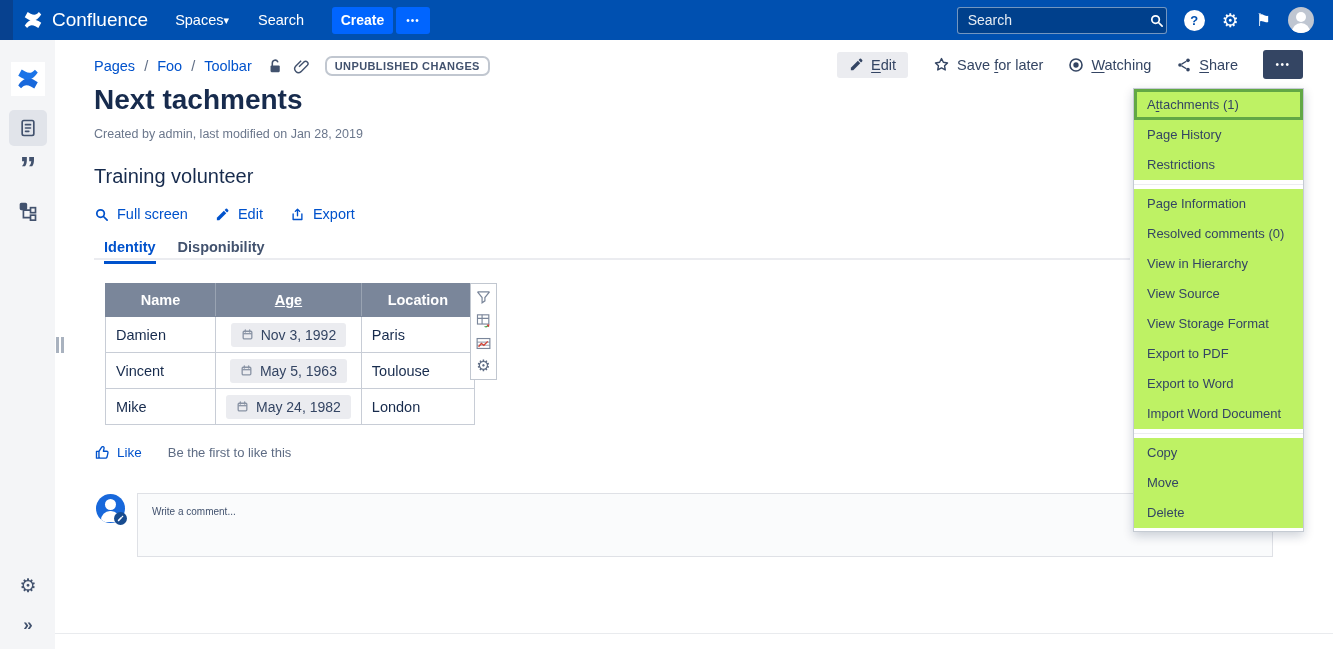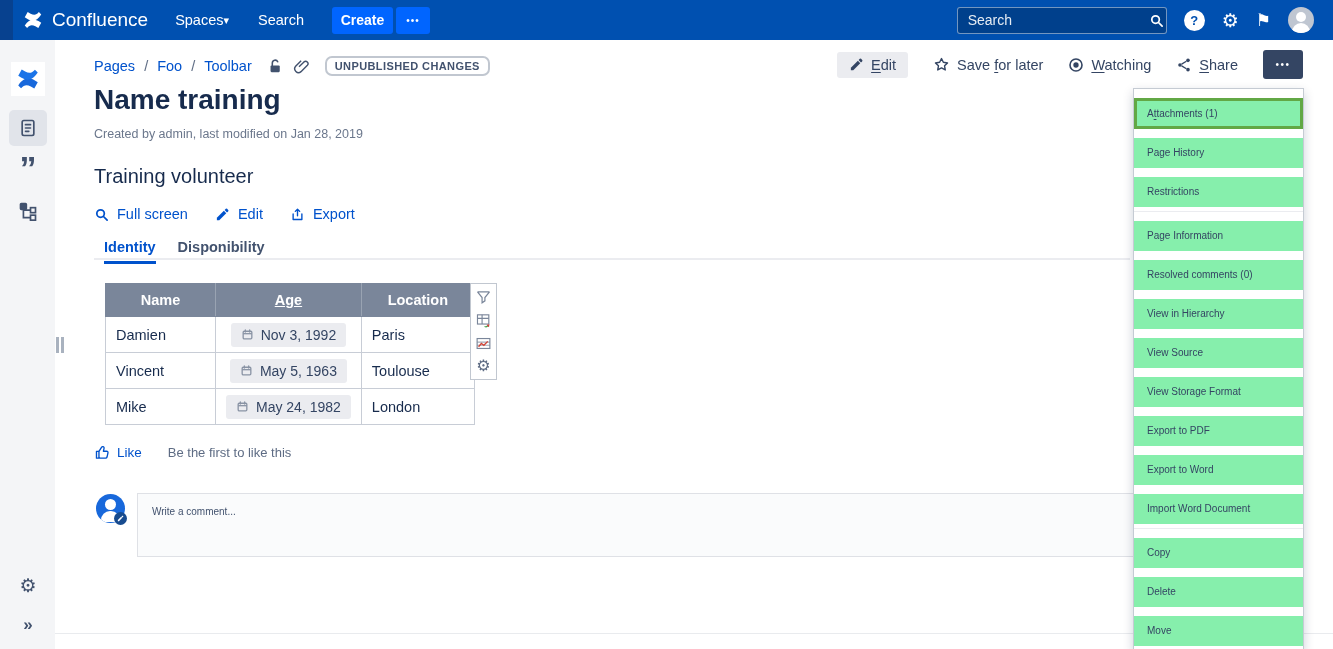--- a/index.html
+++ b/index.html
@@ -59,22 +59,22 @@
   
   .actions { position:absolute; top:50px; right:30px; display:flex; align-items:center; gap:25px; }
   .act-btn { display:flex; align-items:center; gap:7px; font-size:14.5px; color:#344563; cursor:pointer; white-space:nowrap; }
   .act-edit { background:#EBECF0; border-radius:3px; padding:5px 12px; }
   .akey { text-decoration:underline; text-underline-offset:2px; }
   .more-actions { width:40px; height:29px; border-radius:3px; background:#344563; color:#fff;
     font-size:10px; letter-spacing:1.5px; display:flex; align-items:center; justify-content:center; cursor:pointer; }
   
   .menu { position:absolute; left:1133px; top:88px; width:171px; background:#fff;
     border:1px solid #C5CBD3; box-shadow:0 4px 10px rgba(9,30,66,0.2); z-index:70; padding-bottom:3px; }
-  .menu-item { height:30px; line-height:30px; padding-left:13px; font-size:10px; color:#344563;
-    cursor:pointer; white-space:nowrap; background:#86efac;margin-top:9px; }
+  .menu-item { height:30px; line-height:30px; padding-left:13px; font-size:13px; color:#344563;
+    cursor:pointer; white-space:nowrap; background:#bef264; }
   .menu-hl { border:3px solid #62A845; height:31px; line-height:25px; padding-left:10px; }
   .menu-sep { border-top:1px solid #EBECF0; margin:4px 0; }
   
   .section-heading { position:absolute; left:94px; top:165px; font-size:20px; font-weight:400; color:#172B4D; }
   .links-row { position:absolute; left:94px; top:206px; display:flex; gap:27px; }
   .macro-link { display:flex; align-items:center; gap:8px; color:#0052CC; font-size:14.5px; cursor:pointer; }
   .tabs-rule { position:absolute; left:94px; top:258px; width:1036px; height:2px; background:#EBECF0; }
   .tabs { position:absolute; left:104px; top:239px; display:flex; gap:22px; font-size:14.5px; font-weight:700; }
   .tab { cursor:pointer; padding-bottom:6px; }
   .tab-active { color:#0052CC; border-bottom:3px solid #0052CC; }
@@ -205,21 +205,21 @@
     </svg>
   </span>
   <span class="bc-icon">
     <svg width="17" height="17" viewBox="0 0 24 24" fill="none" stroke="#42526E" stroke-width="2">
       <path d="M8.5 12.5 l7-7 a3.4 3.4 0 0 1 4.8 4.8 l-9 9 a5.4 5.4 0 0 1-7.6-7.6 l7.8-7.8"></path>
     </svg>
   </span>
   <span class="badge">UNPUBLISHED CHANGES</span>
 </div>
 
-<div class="page-title">Name training</div>
+<div class="page-title">Next tachments</div>
 <div class="byline">Created by admin, last modified on Jan 28, 2019</div>
 
 <div class="actions">
   <div class="act-btn act-edit">
     <span>
       <svg width="15" height="15" viewBox="0 0 24 24" fill="#344563">
         <path d="M3 17.2 V21 h3.8 L18 9.8 14.2 6 Z"></path>
         <path d="M15.4 4.8 l1.9-1.9 a1.5 1.5 0 0 1 2.1 0 l1.7 1.7 a1.5 1.5 0 0 1 0 2.1 L19.2 8.6 Z"></path>
       </svg>
     </span>
@@ -266,22 +266,22 @@
   <div class="menu-item">Page Information</div>
   <div class="menu-item">Resolved comments (0)</div>
   <div class="menu-item">View in Hierarchy</div>
   <div class="menu-item">View Source</div>
   <div class="menu-item">View Storage Format</div>
   <div class="menu-item">Export to PDF</div>
   <div class="menu-item">Export to Word</div>
   <div class="menu-item">Import Word Document</div>
   <div class="menu-sep"></div>
   <div class="menu-item">Copy</div>
+  <div class="menu-item">Move</div>
   <div class="menu-item">Delete</div>
-  <div class="menu-item">Move</div>
 </div>
 
 <div class="section-heading">Training volunteer</div>
 
 <div class="links-row">
   <div class="macro-link">
     <span>
       <svg width="15" height="15" viewBox="0 0 24 24" fill="none" stroke="#0052CC" stroke-width="2.8">
         <circle cx="10.5" cy="10.5" r="6"></circle>
           <path d="M15.2 15.2 L21 21" stroke-linecap="round"></path>

